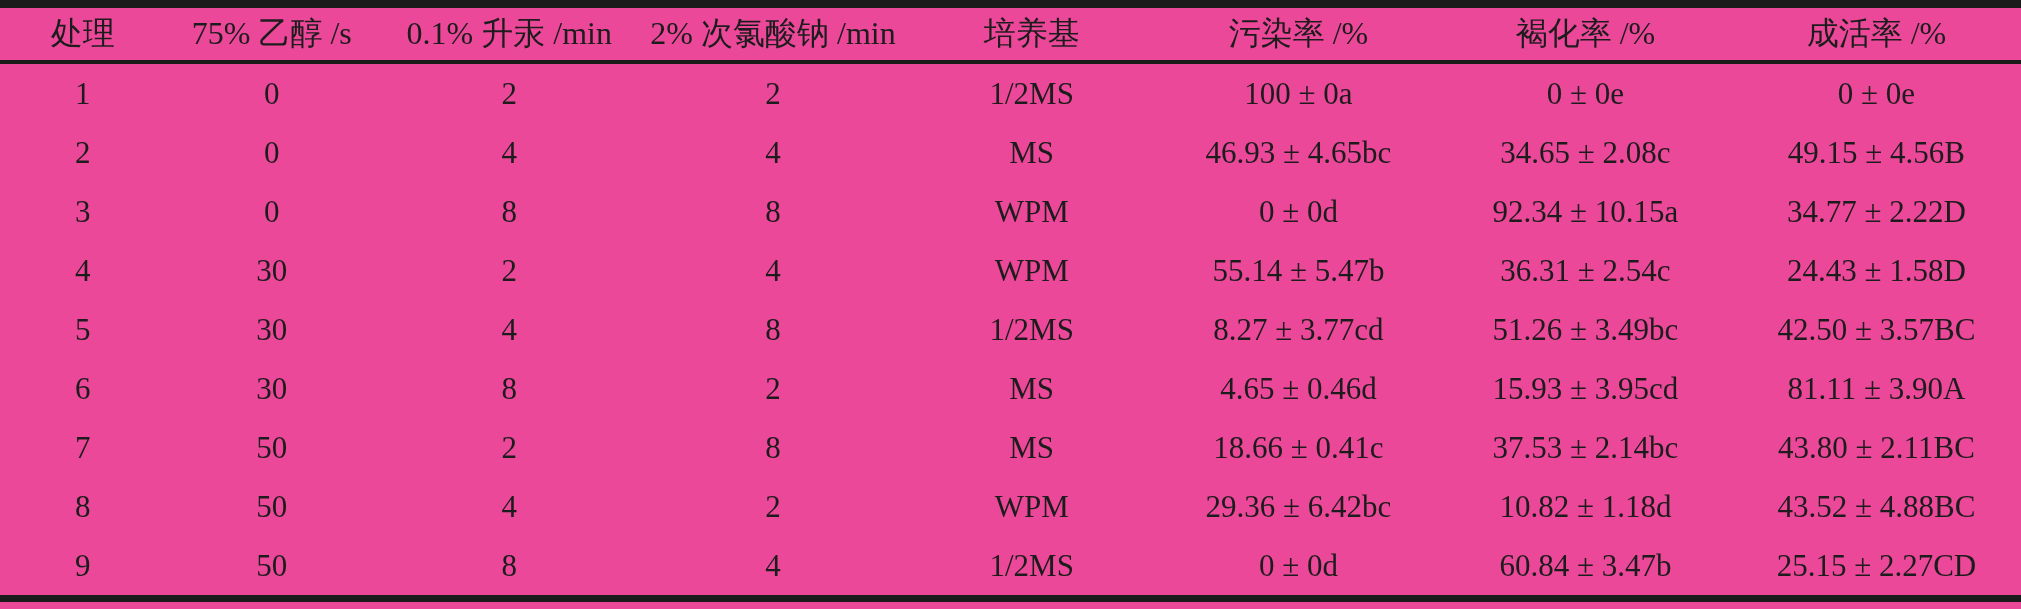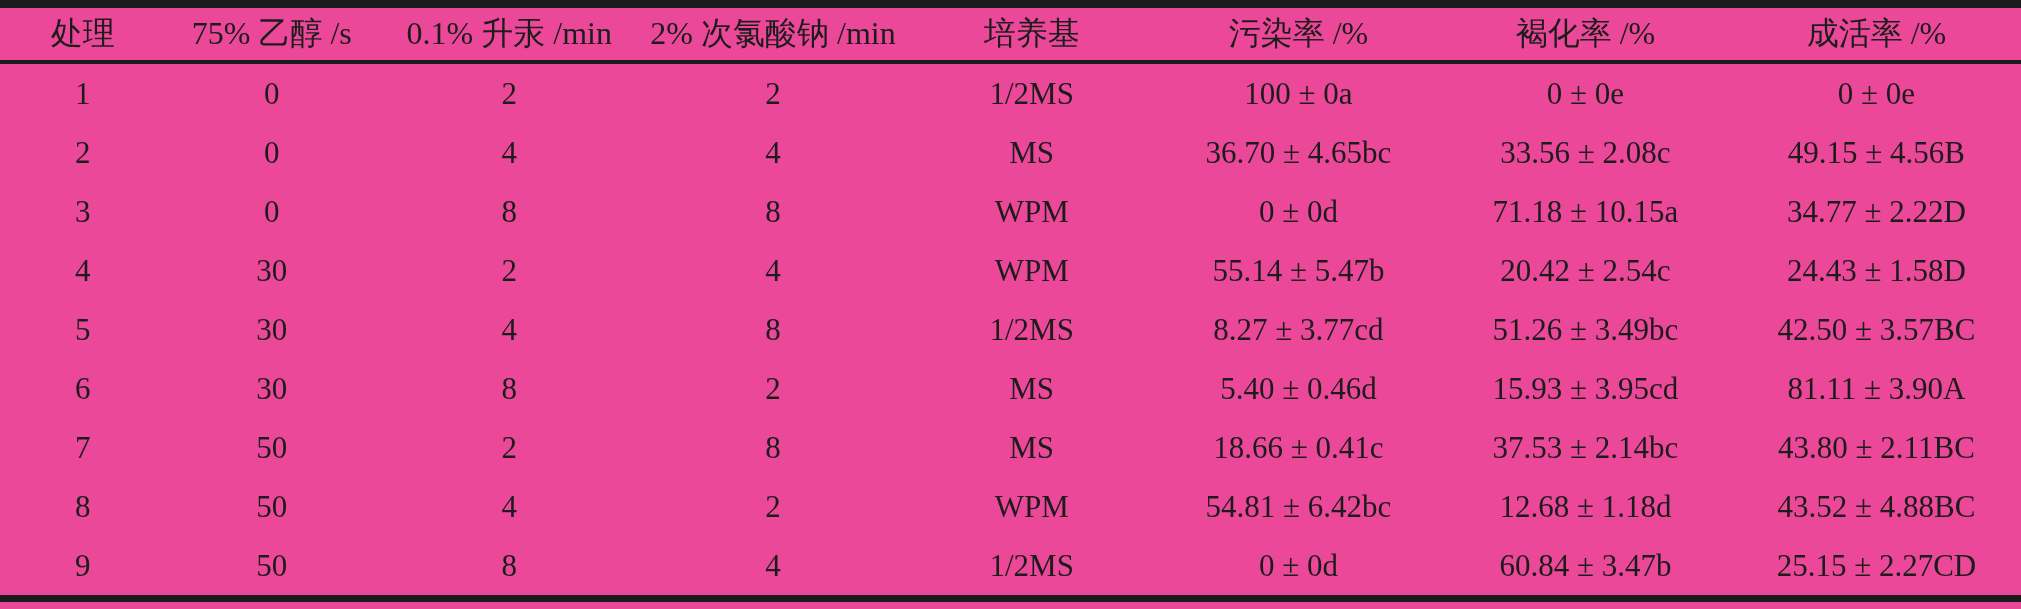--- a/index.html
+++ b/index.html
@@ -83,82 +83,82 @@
         <td>100 ± 0a</td>
         <td>0 ± 0e</td>
         <td>0 ± 0e</td>
       </tr>
       <tr>
         <td>2</td>
         <td>0</td>
         <td>4</td>
         <td>4</td>
         <td>MS</td>
-        <td>36.70 ± 4.65bc</td>
-        <td>33.56 ± 2.08c</td>
+        <td>46.93 ± 4.65bc</td>
+        <td>34.65 ± 2.08c</td>
         <td>49.15 ± 4.56B</td>
       </tr>
       <tr>
         <td>3</td>
         <td>0</td>
         <td>8</td>
         <td>8</td>
         <td>WPM</td>
         <td>0 ± 0d</td>
-        <td>71.18 ± 10.15a</td>
+        <td>92.34 ± 10.15a</td>
         <td>34.77 ± 2.22D</td>
       </tr>
       <tr>
         <td>4</td>
         <td>30</td>
         <td>2</td>
         <td>4</td>
         <td>WPM</td>
         <td>55.14 ± 5.47b</td>
-        <td>20.42 ± 2.54c</td>
+        <td>36.31 ± 2.54c</td>
         <td>24.43 ± 1.58D</td>
       </tr>
       <tr>
         <td>5</td>
         <td>30</td>
         <td>4</td>
         <td>8</td>
         <td>1/2MS</td>
         <td>8.27 ± 3.77cd</td>
         <td>51.26 ± 3.49bc</td>
         <td>42.50 ± 3.57BC</td>
       </tr>
       <tr>
         <td>6</td>
         <td>30</td>
         <td>8</td>
         <td>2</td>
         <td>MS</td>
-        <td>5.40 ± 0.46d</td>
+        <td>4.65 ± 0.46d</td>
         <td>15.93 ± 3.95cd</td>
         <td>81.11 ± 3.90A</td>
       </tr>
       <tr>
         <td>7</td>
         <td>50</td>
         <td>2</td>
         <td>8</td>
         <td>MS</td>
         <td>18.66 ± 0.41c</td>
         <td>37.53 ± 2.14bc</td>
         <td>43.80 ± 2.11BC</td>
       </tr>
       <tr>
         <td>8</td>
         <td>50</td>
         <td>4</td>
         <td>2</td>
         <td>WPM</td>
-        <td>54.81 ± 6.42bc</td>
-        <td>12.68 ± 1.18d</td>
+        <td>29.36 ± 6.42bc</td>
+        <td>10.82 ± 1.18d</td>
         <td>43.52 ± 4.88BC</td>
       </tr>
       <tr>
         <td>9</td>
         <td>50</td>
         <td>8</td>
         <td>4</td>
         <td>1/2MS</td>
         <td>0 ± 0d</td>
         <td>60.84 ± 3.47b</td>

